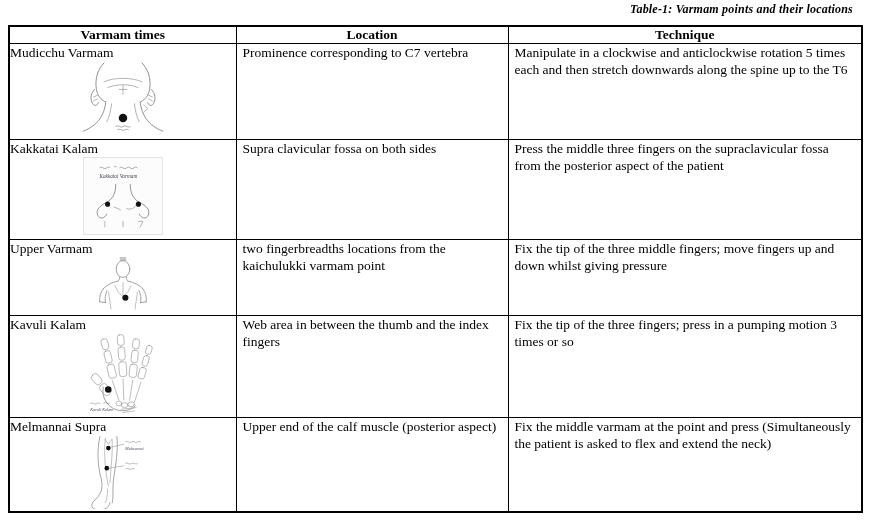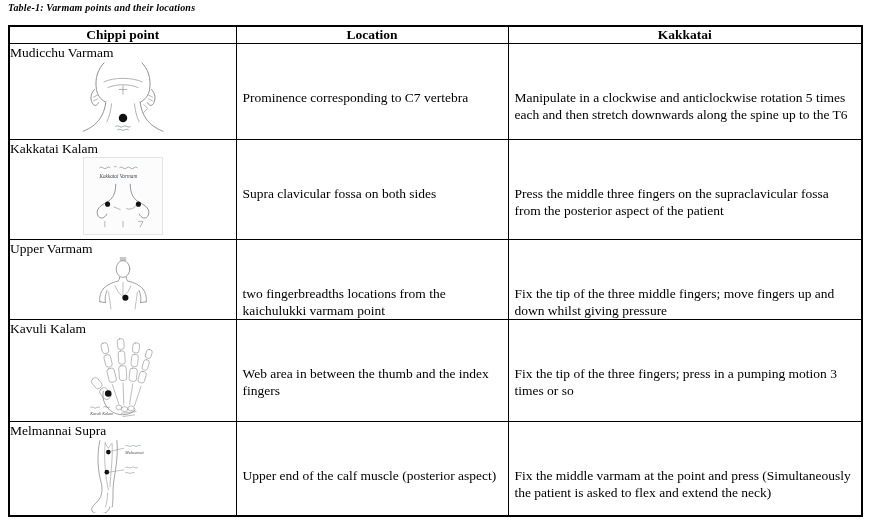--- a/index.html
+++ b/index.html
@@ -1,28 +1,28 @@
 <!DOCTYPE html>
 <html><head>
 <meta charset="utf-8">
 <style>
   html,body{margin:0;padding:0;background:#ffffff;}
   body{width:869px;height:523px;overflow:hidden;font-family:"Liberation Serif",serif;color:#000;}
   .doc{position:relative;width:869px;height:523px;}
-  .doc-title{position:absolute;top:2px;left:8px;width:845px;text-align:left;
-    font-size:10px;font-weight:bold;font-style:italic;letter-spacing:.2px;}
+  .doc-title{position:absolute;top:2px;left:8px;width:845px;text-align:right;
+    font-size:12px;font-weight:bold;font-style:italic;letter-spacing:.2px;}
   table.varmam{position:absolute;top:25px;left:8px;width:853px;border-collapse:collapse;
     table-layout:fixed;border:2px solid #000;}
   col.c1{width:227px}col.c2{width:272px}col.c3{width:354px}
   th,td{border:1px solid #000;vertical-align:top;padding:0;}
   th{font-size:13.5px;font-weight:bold;height:16px;line-height:16px;text-align:center;}
   td.pt{text-align:left;}
   .point-name{font-size:13.5px;line-height:16px;padding-top:1px;}
   td.loc,td.tech{font-size:13.5px;line-height:16.5px;}
-  .cell-text{padding:1px 8px 0 6px;margin-top:45px;}
+  .cell-text{padding:1px 8px 0 6px;}
   tr.r1 td{height:95px}tr.r2 td{height:99px}tr.r3 td{height:75px}
   tr.r4 td{height:101px}tr.r5 td{height:93px}
   .fig{display:flex;justify-content:center;align-items:flex-start;}
   .sk{stroke:#8a8a8a;stroke-width:1;fill:none;stroke-linecap:round;}
   .sk2{stroke:#9a9a9a;stroke-width:.8;fill:none;stroke-linecap:round;}
   .squig{stroke:#667078;stroke-width:.6;fill:none;}
   .dot{fill:#111;stroke:none;}
   .tiny{font-family:"Liberation Serif",serif;font-style:italic;fill:#445;}
 </style>
 </head>
@@ -32,23 +32,23 @@
   <div class="doc-title">Table-1: Varmam points and their locations</div>
 
   <table class="varmam">
     <colgroup>
         <col class="c1">
         <col class="c2">
         <col class="c3">
       </colgroup>
     <thead>
       <tr>
-        <th>Chippi point</th>
+        <th>Varmam times</th>
         <th>Location</th>
-        <th>Kakkatai</th>
+        <th>Technique</th>
       </tr>
     </thead>
     <tbody>
 
       <tr class="r1">
         <td class="pt">
           <div class="point-name">Mudicchu Varmam</div>
           <div class="fig">
             <svg width="98" height="74" viewBox="0 0 100 78">
               <path class="sk" d="M30,2 C24,8 20,18 22,30 C23,36 26,40 31,43"></path>

